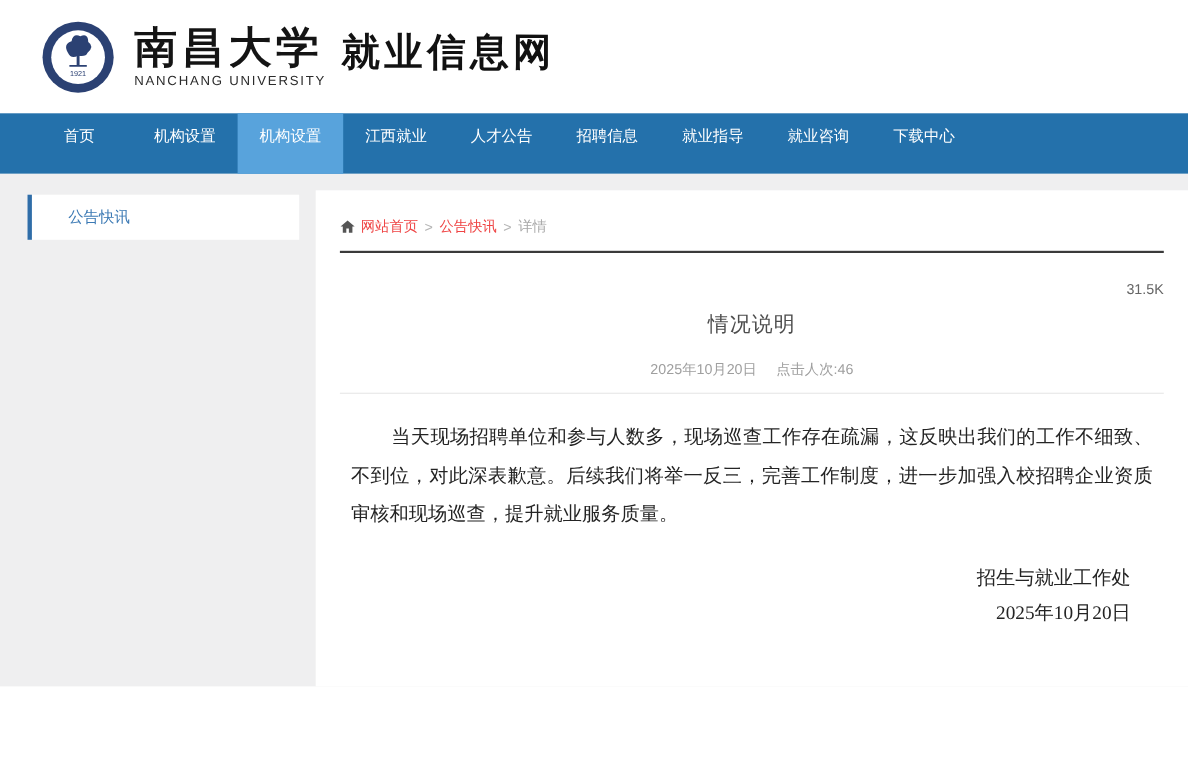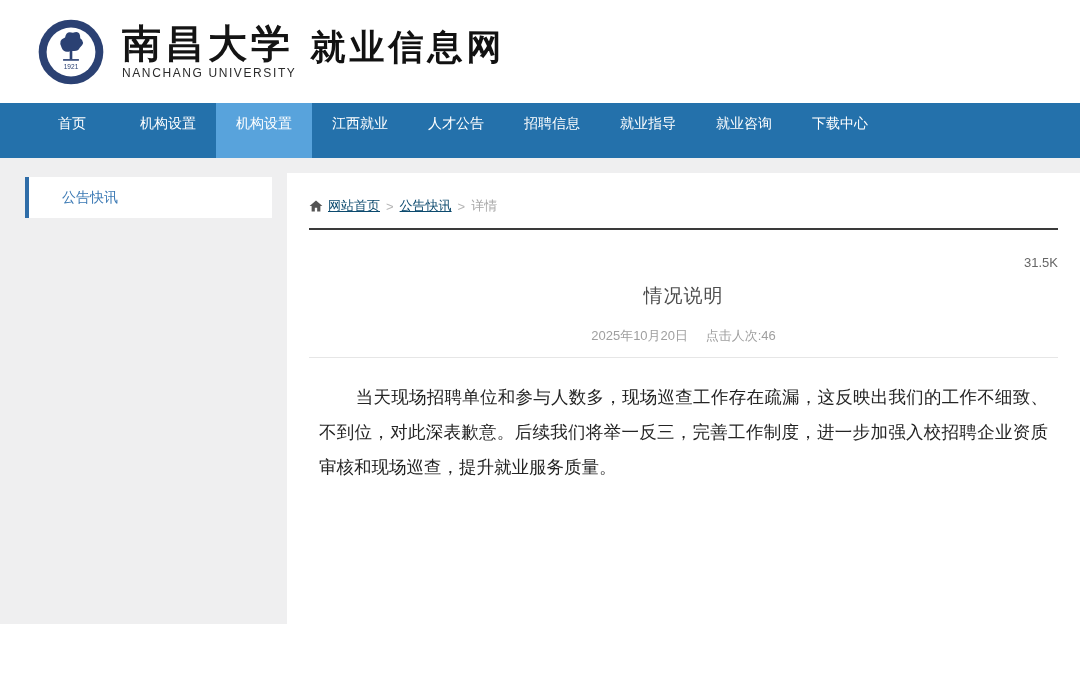--- a/index.html
+++ b/index.html
@@ -44,21 +44,21 @@
     line-height:41px;padding-left:33px;color:var(--sidebar-link);
     font-size:14px;cursor:pointer;
   }
   .content{flex:1;background:#fff;margin-top:15px;padding:0 22px;}
   
   .breadcrumb{
     margin-top:24px;padding-bottom:13px;border-bottom:2px solid #3a3a3a;
     font-size:13px;color:#555;display:flex;align-items:center;
   }
   .breadcrumb .home-icon{width:14px;height:14px;margin-right:5px;flex:none;}
-  .crumb-link{color:#0c4a6e;cursor:pointer;text-decoration:underline;}
+  .crumb-link{color:#ef4444;cursor:pointer;}
   .crumb-sep{color:#b5b5b5;margin:0 6px;}
   .crumb-current{color:#a8a8a8;}
   
   .stats-row{text-align:right;font-size:13px;color:#666;margin-top:26px;line-height:14px;}
   .article-title{
     text-align:center;font-size:19px;font-weight:500;color:#4d4d4d;
     margin:14px 0 0 0;line-height:24px;letter-spacing:1px;
   }
   .article-meta{text-align:center;font-size:13px;color:#9f9f9f;margin-top:21px;line-height:14px;}
   .article-meta .meta-hits{margin-left:14px;}
@@ -132,15 +132,19 @@
       <span class="meta-date">2025年10月20日</span>
       <span class="meta-hits">点击人次:46</span>
     </div>
 
     <hr class="meta-divider">
 
     <div class="article-body">
         <p>当天现场招聘单位和参与人数多，现场巡查工作存在疏漏，这反映出我们的工作不细致、不到位，对此深表歉意。后续我们将举一反三，完善工作制度，进一步加强入校招聘企业资质审核和现场巡查，提升就业服务质量。</p>
       </div>
 
+    <div class="signature">
+      <div>招生与就业工作处</div>
+      <div>2025年10月20日</div>
+    </div>
 
   </div>
 </div>
 
 </body></html>

